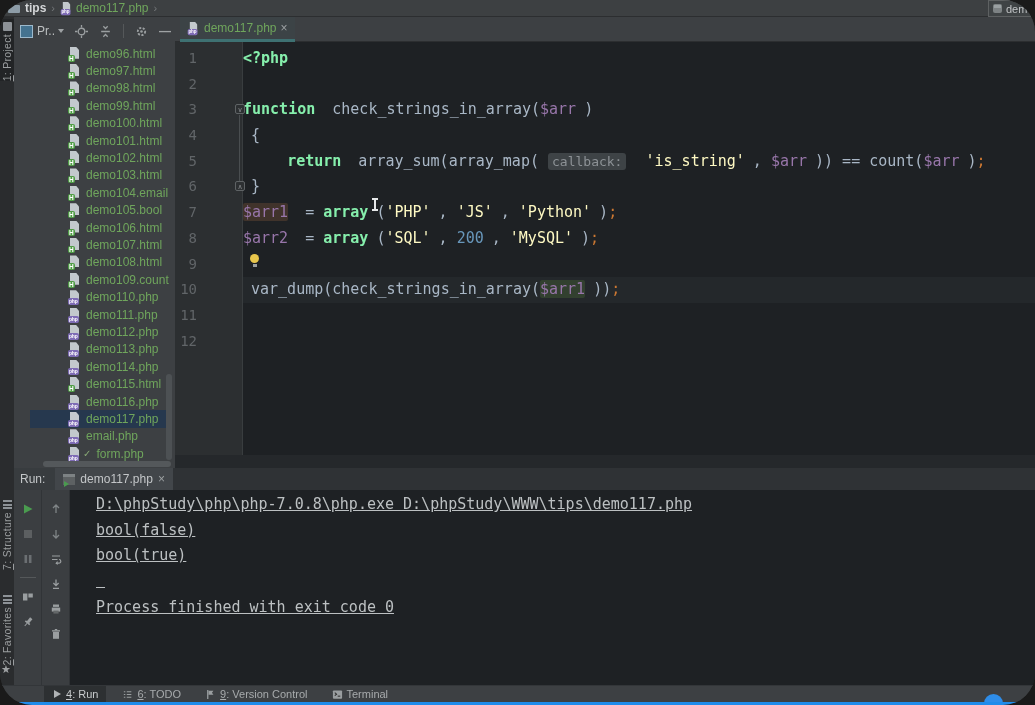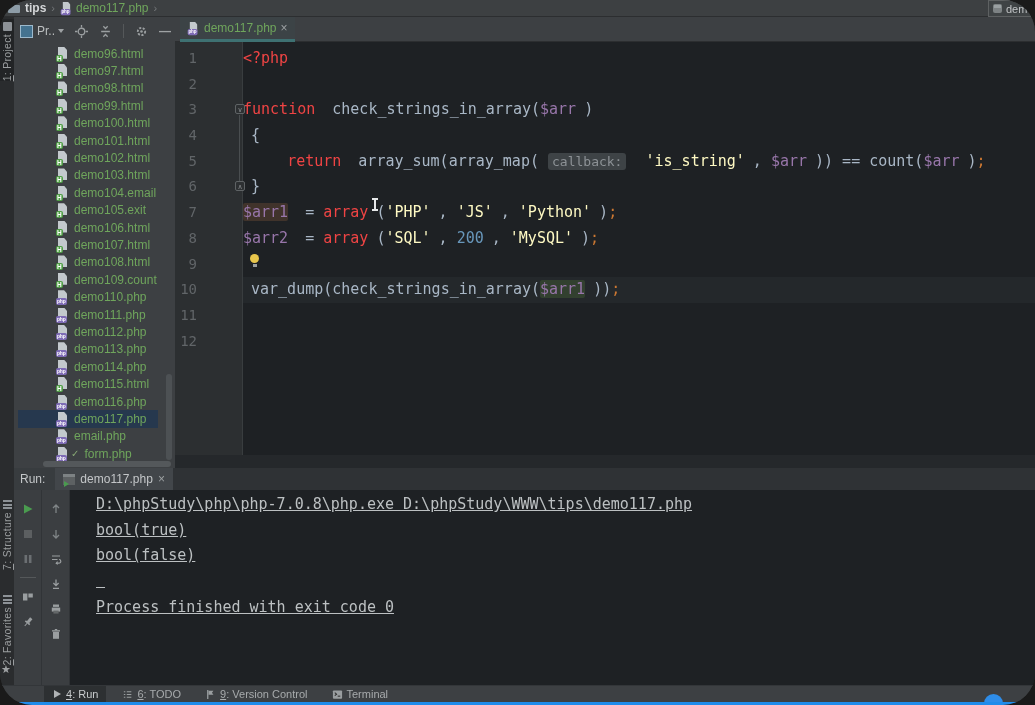--- a/index.html
+++ b/index.html
@@ -32,21 +32,21 @@
   .s-star{color:#9ea1a3;font-size:11px;position:absolute;left:1px;}
 
   
   .ppanel{position:absolute;left:14px;top:17px;width:161px;height:451px;background:#3d4043;overflow:hidden;}
   .pp-header{height:28px;display:flex;align-items:center;padding-left:6px;color:#bcbfc1;font-size:12px;}
   .pp-viewic{width:11px;height:11px;background:#44728f;border:1px solid #9cb9cc;margin-right:4px;}
   .pp-caret{width:0;height:0;border-left:3.5px solid transparent;border-right:3.5px solid transparent;border-top:4px solid #9ea2a4;margin-left:3px;}
   .pp-tool{margin-left:11px;display:flex;align-items:center;}
   .pp-sep{width:1px;height:14px;background:#55585a;margin-left:11px;}
   .pp-min{color:#9ea2a4;font-weight:bold;margin-left:11px;font-size:12px;}
-  .tree{position:absolute;left:4px;top:28px;width:140px;}
+  .tree{position:absolute;left:16px;top:28px;width:140px;}
   .trow{height:17.4px;display:flex;align-items:center;padding-left:38px;font-size:12px;color:#6fa55c;white-space:nowrap;}
   .trow.sel{background:#26384e;}
   .fname{margin-left:5px;}
   .check{color:#87a774;font-size:10px;margin-left:2px;}
   .ficon{position:relative;width:13px;height:14px;flex:0 0 13px;}
   .ficon .page{position:absolute;left:2px;top:0;width:9px;height:12px;background:#c3c9cd;
                clip-path:polygon(0 0,68% 0,100% 28%,100% 100%,0 100%);}
   .ficon .badge{position:absolute;left:0;bottom:-1px;color:#fff;font-weight:bold;border-radius:2px;line-height:7px;padding:0 1px;}
   .badge.html{background:#4f9d45;font-size:6.5px;}
   .badge.php{background:#7e6bb5;font-size:5px;letter-spacing:-.2px;}
@@ -60,21 +60,21 @@
         background:#3c4346;border-bottom:3px solid #3e7172;box-sizing:border-box;font-size:12px;}
   .etab .tlabel{color:#6fa55c;margin:0 4px;}
   .tclose{color:#9ca0a2;font-size:12px;cursor:default;}
   .ebody{position:absolute;left:0;top:25px;width:860px;height:413px;}
   .gutter{position:absolute;left:0;top:0;width:68px;height:413px;background:#2c2f31;border-right:1px solid #393d3f;box-sizing:border-box;padding-top:4px;}
   .gnum{height:25.7px;line-height:25.7px;text-align:right;padding-right:45px;color:#616568;
         font-family:"DejaVu Sans Mono",monospace;font-size:14px;}
   .code{position:absolute;left:68px;top:0;width:792px;height:413px;padding-top:4px;overflow:hidden;}
   .cline{height:25.7px;line-height:25.7px;white-space:pre;font-family:"DejaVu Sans Mono",monospace;font-size:15px;color:#a9b7c6;}
   .cline.cur{background:#24282b;}
-  .tok.kw{color:#ef4444;font-weight:normal;}
+  .tok.kw{color:#86efac;font-weight:bold;}
   .tok.def{color:#a9b7c6;padding-left:8px;}
   .tok.str{color:#fef9c3;}
   .tok.num{color:#6897bb;}
   .tok.var{color:#9876aa;}
   .tok.semi{color:#cc7832;}
   .tok.hint{background:#3e4346;color:#8d9296;border-radius:3px;padding:1px 4px;margin-right:2px;font-size:13px;}
   .hl-w{background:#40332b;border-radius:2px;}
   .hl-r{background:#32402f;border-radius:2px;}
   .fold{position:absolute;width:10px;height:10px;background:#2d3032;border:1px solid #5f6365;border-radius:2px;
         color:#8a8e90;font-size:7px;line-height:9px;text-align:center;box-sizing:border-box;}
@@ -241,21 +241,21 @@
             <span class="page"></span>
             <span class="badge html">H</span>
           </span>
           <span class="fname">demo104.email</span>
         </div>
         <div class="trow">
           <span class="ficon">
             <span class="page"></span>
             <span class="badge html">H</span>
           </span>
-          <span class="fname">demo105.exit</span>
+          <span class="fname">demo105.bool</span>
         </div>
         <div class="trow">
           <span class="ficon">
             <span class="page"></span>
             <span class="badge html">H</span>
           </span>
           <span class="fname">demo106.html</span>
         </div>
         <div class="trow">
           <span class="ficon">
@@ -465,22 +465,22 @@
           </svg>
         <svg class="ric" viewBox="0 0 12 12">
             <rect x="3" y="3.8" width="6" height="7" fill="#9a9ea0"></rect>
             <rect x="2" y="2.2" width="8" height="1.3" fill="#9a9ea0"></rect>
             <rect x="4.8" y="1" width="2.4" height="1.2" fill="#9a9ea0"></rect>
           </svg>
       </div>
     </div>
     <div class="console" id="console">
         <div class="conline">D:\phpStudy\php\php-7.0.8\php.exe D:\phpStudy\WWW\tips\demo117.php</div>
+        <div class="conline">bool(false)</div>
         <div class="conline">bool(true)</div>
-        <div class="conline">bool(false)</div>
         <div class="conline">&nbsp;</div>
         <div class="conline">Process finished with exit code 0</div>
       </div>
   </div>
 
   <div class="bottombar" id="bottombar">
     <div style="width:44px;"></div>
     <div class="bbitem active">
       <svg width="10" height="10" viewBox="0 0 10 10">
           <path d="M2 1 L9 5 L2 9 Z" fill="#b0b3b5"></path>

